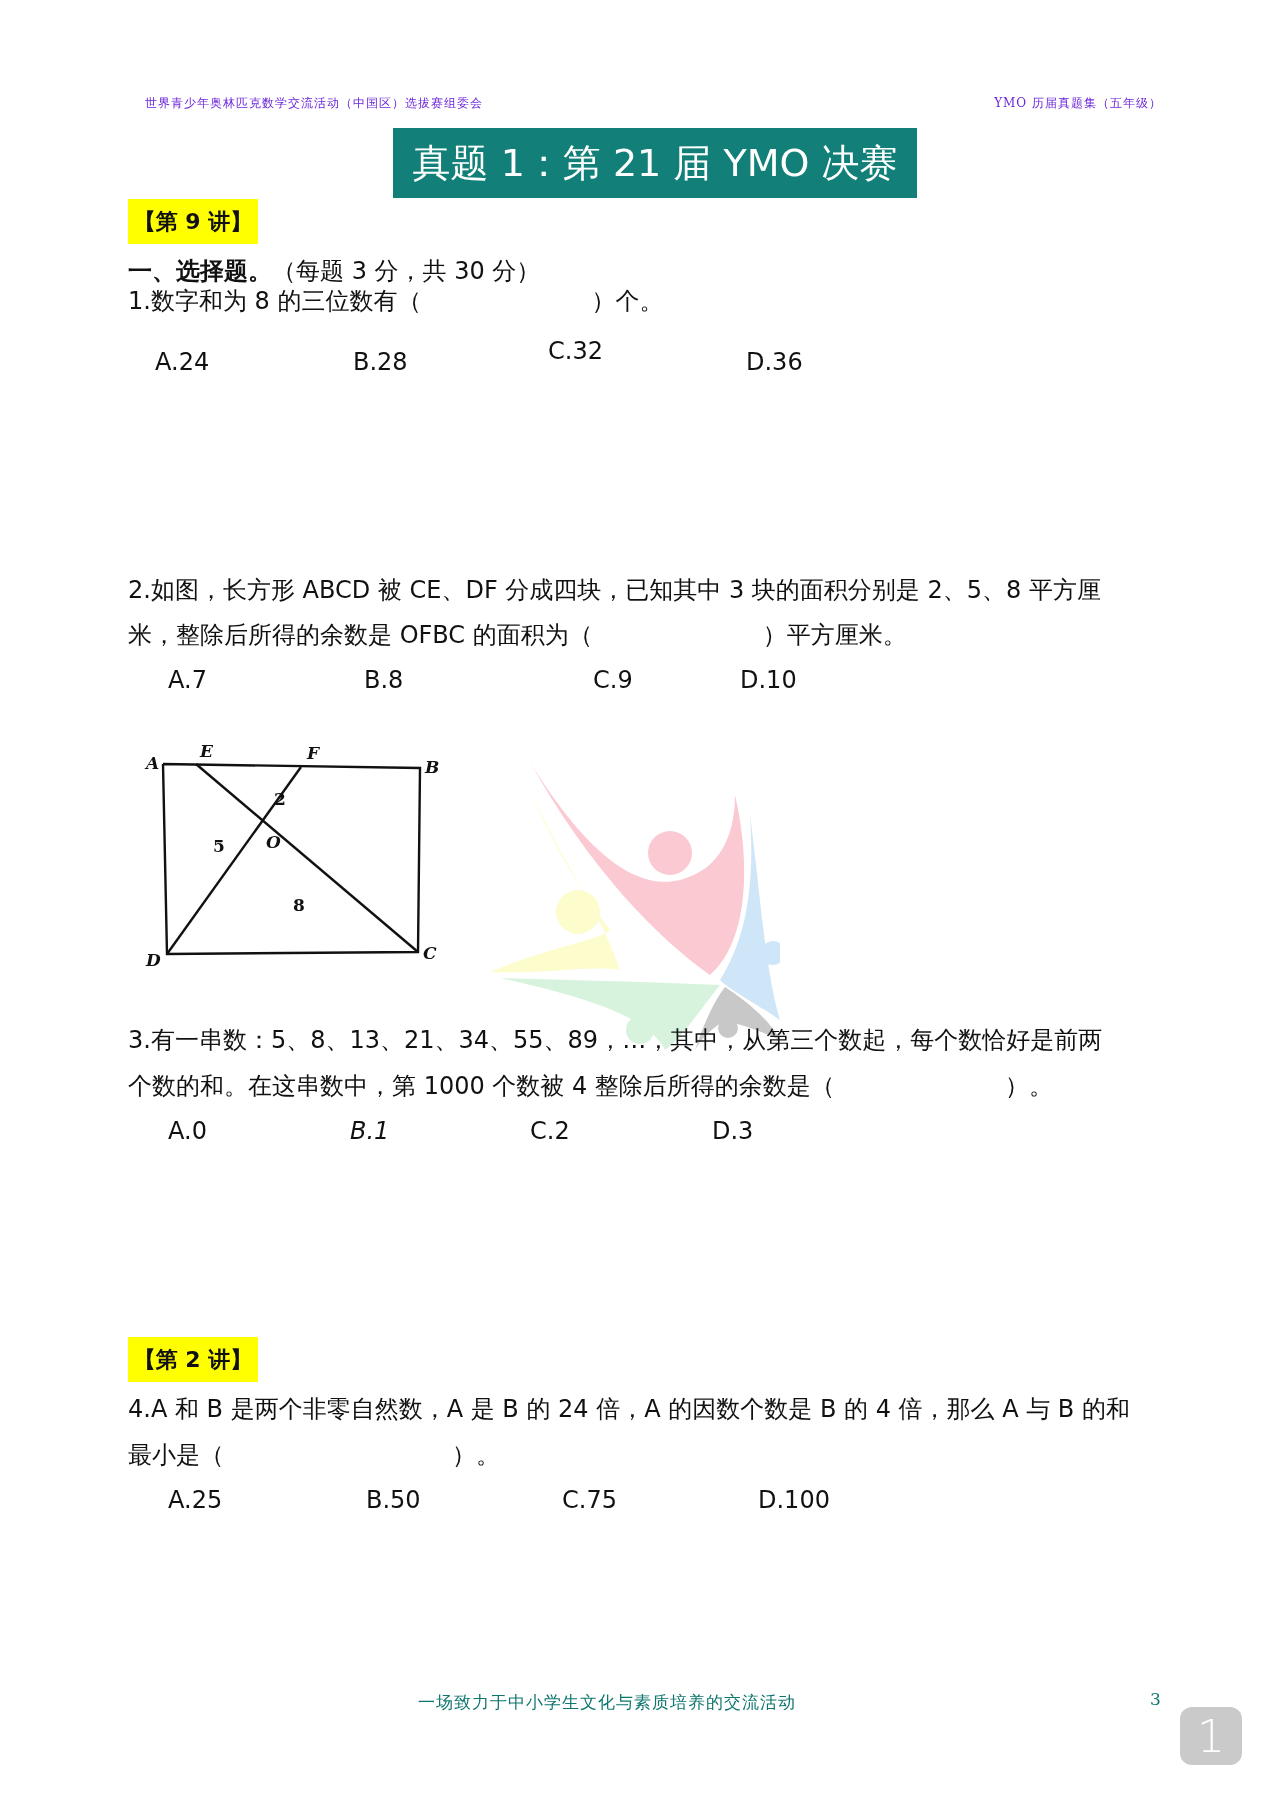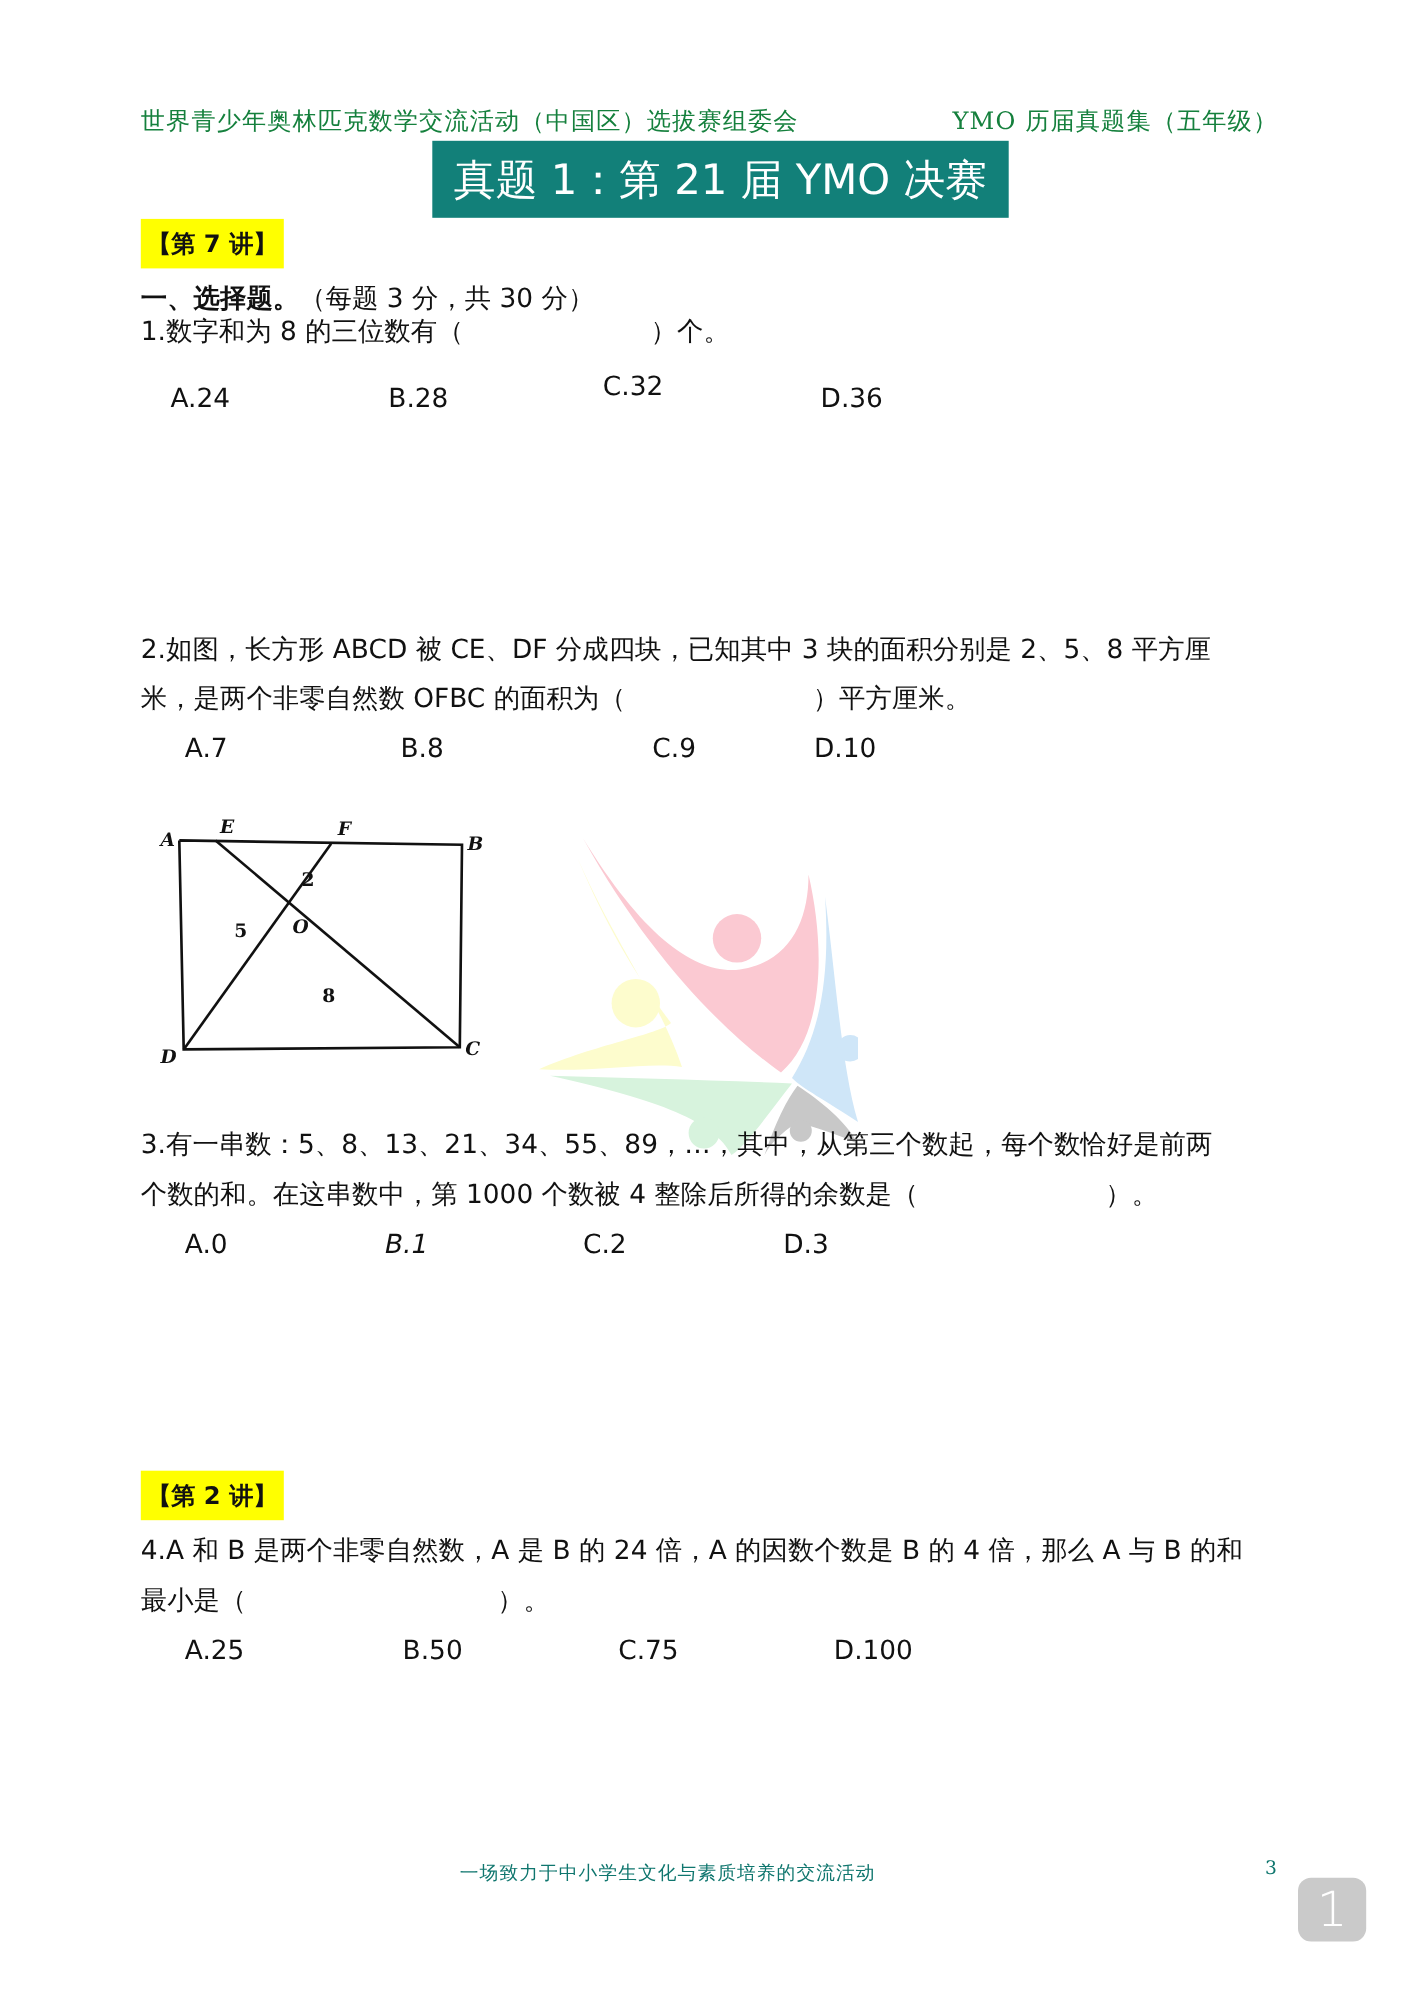--- a/index.html
+++ b/index.html
@@ -1,19 +1,19 @@
 <!DOCTYPE html>
 <html><head>
 <meta charset="utf-8">
 <style>
   html, body { margin: 0; padding: 0; background: #ffffff; }
   body { width: 1280px; height: 1810px; position: relative; overflow: hidden;
          font-family: "DejaVu Sans", "Liberation Sans", sans-serif; color: #111; }
   .abs { position: absolute; white-space: nowrap; }
-  .hdr { font-family: "DejaVu Serif", "Liberation Serif", serif; font-size: 22px; color: #15803d; letter-spacing: 1px; }
+  .hdr { font-family: "DejaVu Serif", "Liberation Serif", serif; font-size: 12px; color: #6d28d9; letter-spacing: 1px; margin-left: 17px; }
   .banner { background: #128079; color: #fff; font-size: 38px; display: flex; align-items: center; justify-content: center; }
   .tag { background: #ffff00; font-weight: bold; font-size: 22px; display: flex; align-items: center; justify-content: center; color: #111; }
   .q { font-size: 24px; line-height: 30px; }
   .opt { font-size: 24px; line-height: 30px; }
   .bold { font-weight: bold; }
   .blank { display: inline-block; }
   .footer { font-family: "DejaVu Serif", "Liberation Serif", serif; font-size: 17px; color: #0f766e; letter-spacing: 1px; }
   .pagebtn { background: #cacaca; border-radius: 12px; color: #fff; font-size: 44px; display: flex; align-items: center; justify-content: center; font-weight: 300; }
   .watermark { opacity: 1; }
 </style>
@@ -21,38 +21,38 @@
 <body>
 
 <div class="abs hdr" style="left:128px; top:95px;">世界青少年奥林匹克数学交流活动（中国区）选拔赛组委会</div>
 <div class="abs hdr" style="right:118px; top:95px;">YMO 历届真题集（五年级）</div>
 
 <div class="abs banner" style="left:393px; top:128px; width:524px; height:70px;">
   <span>真题 1：第 21 届 YMO 决赛</span>
 </div>
 
 <div class="abs tag" style="left:128px; top:199px; width:130px; height:45px;">
-  <span>【第 7 讲】</span>
+  <span>【第 9 讲】</span>
 </div>
 
 <div class="abs q" style="left:128px; top:256px;">
   <span class="bold">一、选择题。</span><span>（每题 3 分，共 30 分）</span>
 </div>
 
 <div class="abs q" style="left:128px; top:286px;">
   <span>1.数字和为 8 的三位数有（</span><span class="blank" style="width:170px;"></span><span>）个。</span>
 </div>
 <div class="abs opt" style="left:155px; top:347px;">A.24</div>
 <div class="abs opt" style="left:353px; top:347px;">B.28</div>
 <div class="abs opt" style="left:548px; top:336px;">C.32</div>
 <div class="abs opt" style="left:746px; top:347px;">D.36</div>
 
 <div class="abs q" style="left:128px; top:575px;">2.如图，长方形 ABCD 被 CE、DF 分成四块，已知其中 3 块的面积分别是 2、5、8 平方厘</div>
 <div class="abs q" style="left:128px; top:620px;">
-  <span>米，是两个非零自然数 OFBC 的面积为（</span><span class="blank" style="width:170px;"></span><span>）平方厘米。</span>
+  <span>米，整除后所得的余数是 OFBC 的面积为（</span><span class="blank" style="width:170px;"></span><span>）平方厘米。</span>
 </div>
 <div class="abs opt" style="left:168px; top:665px;">A.7</div>
 <div class="abs opt" style="left:364px; top:665px;">B.8</div>
 <div class="abs opt" style="left:545px; top:665px;margin-left:48px;">C.9</div>
 <div class="abs opt" style="left:740px; top:665px;">D.10</div>
 
 <svg class="abs" style="left:140px; top:740px;" width="310" height="240" viewBox="0 0 310 240">
   <g stroke="#111" stroke-width="2.4" fill="none">
     <polyline points="23,24 280,28 278,212 27,214 23,24"></polyline>
     <line x1="56" y1="24" x2="278" y2="212"></line>

